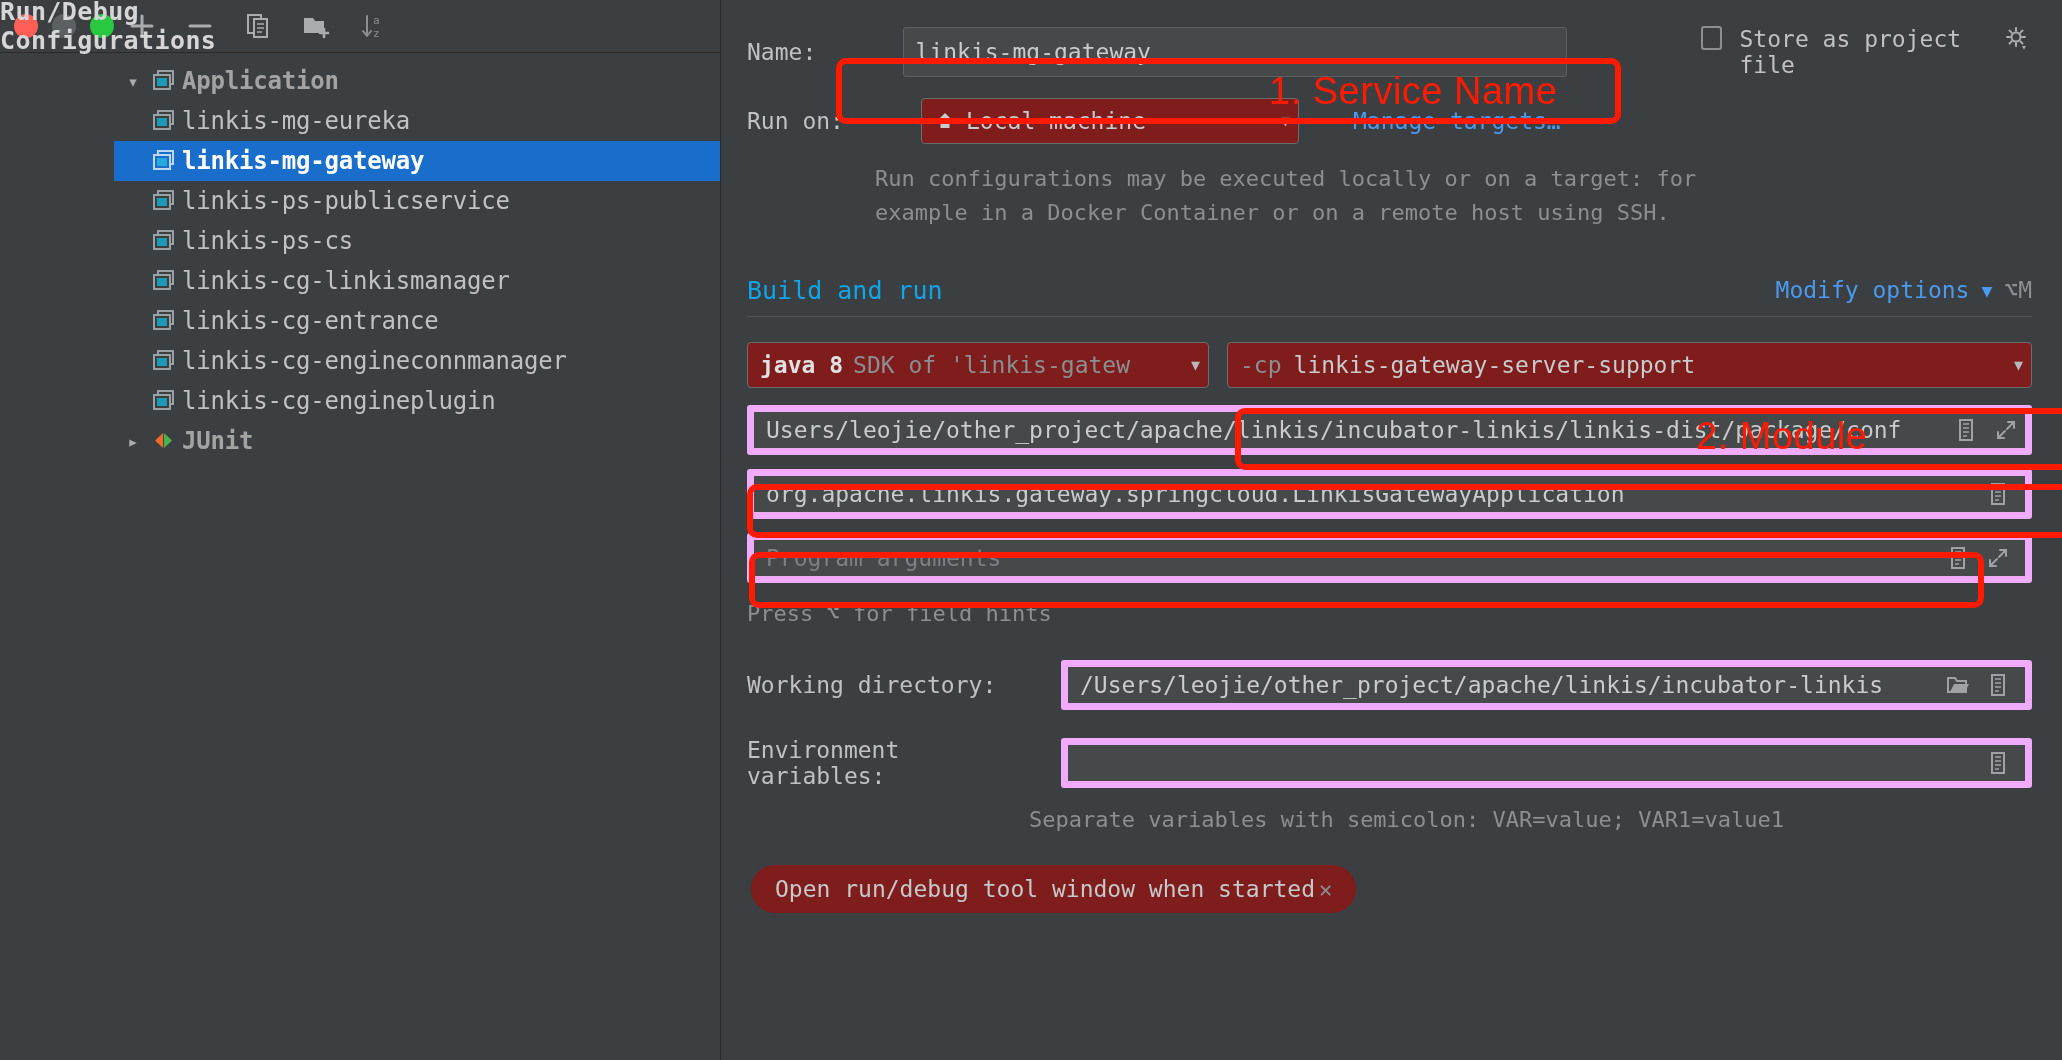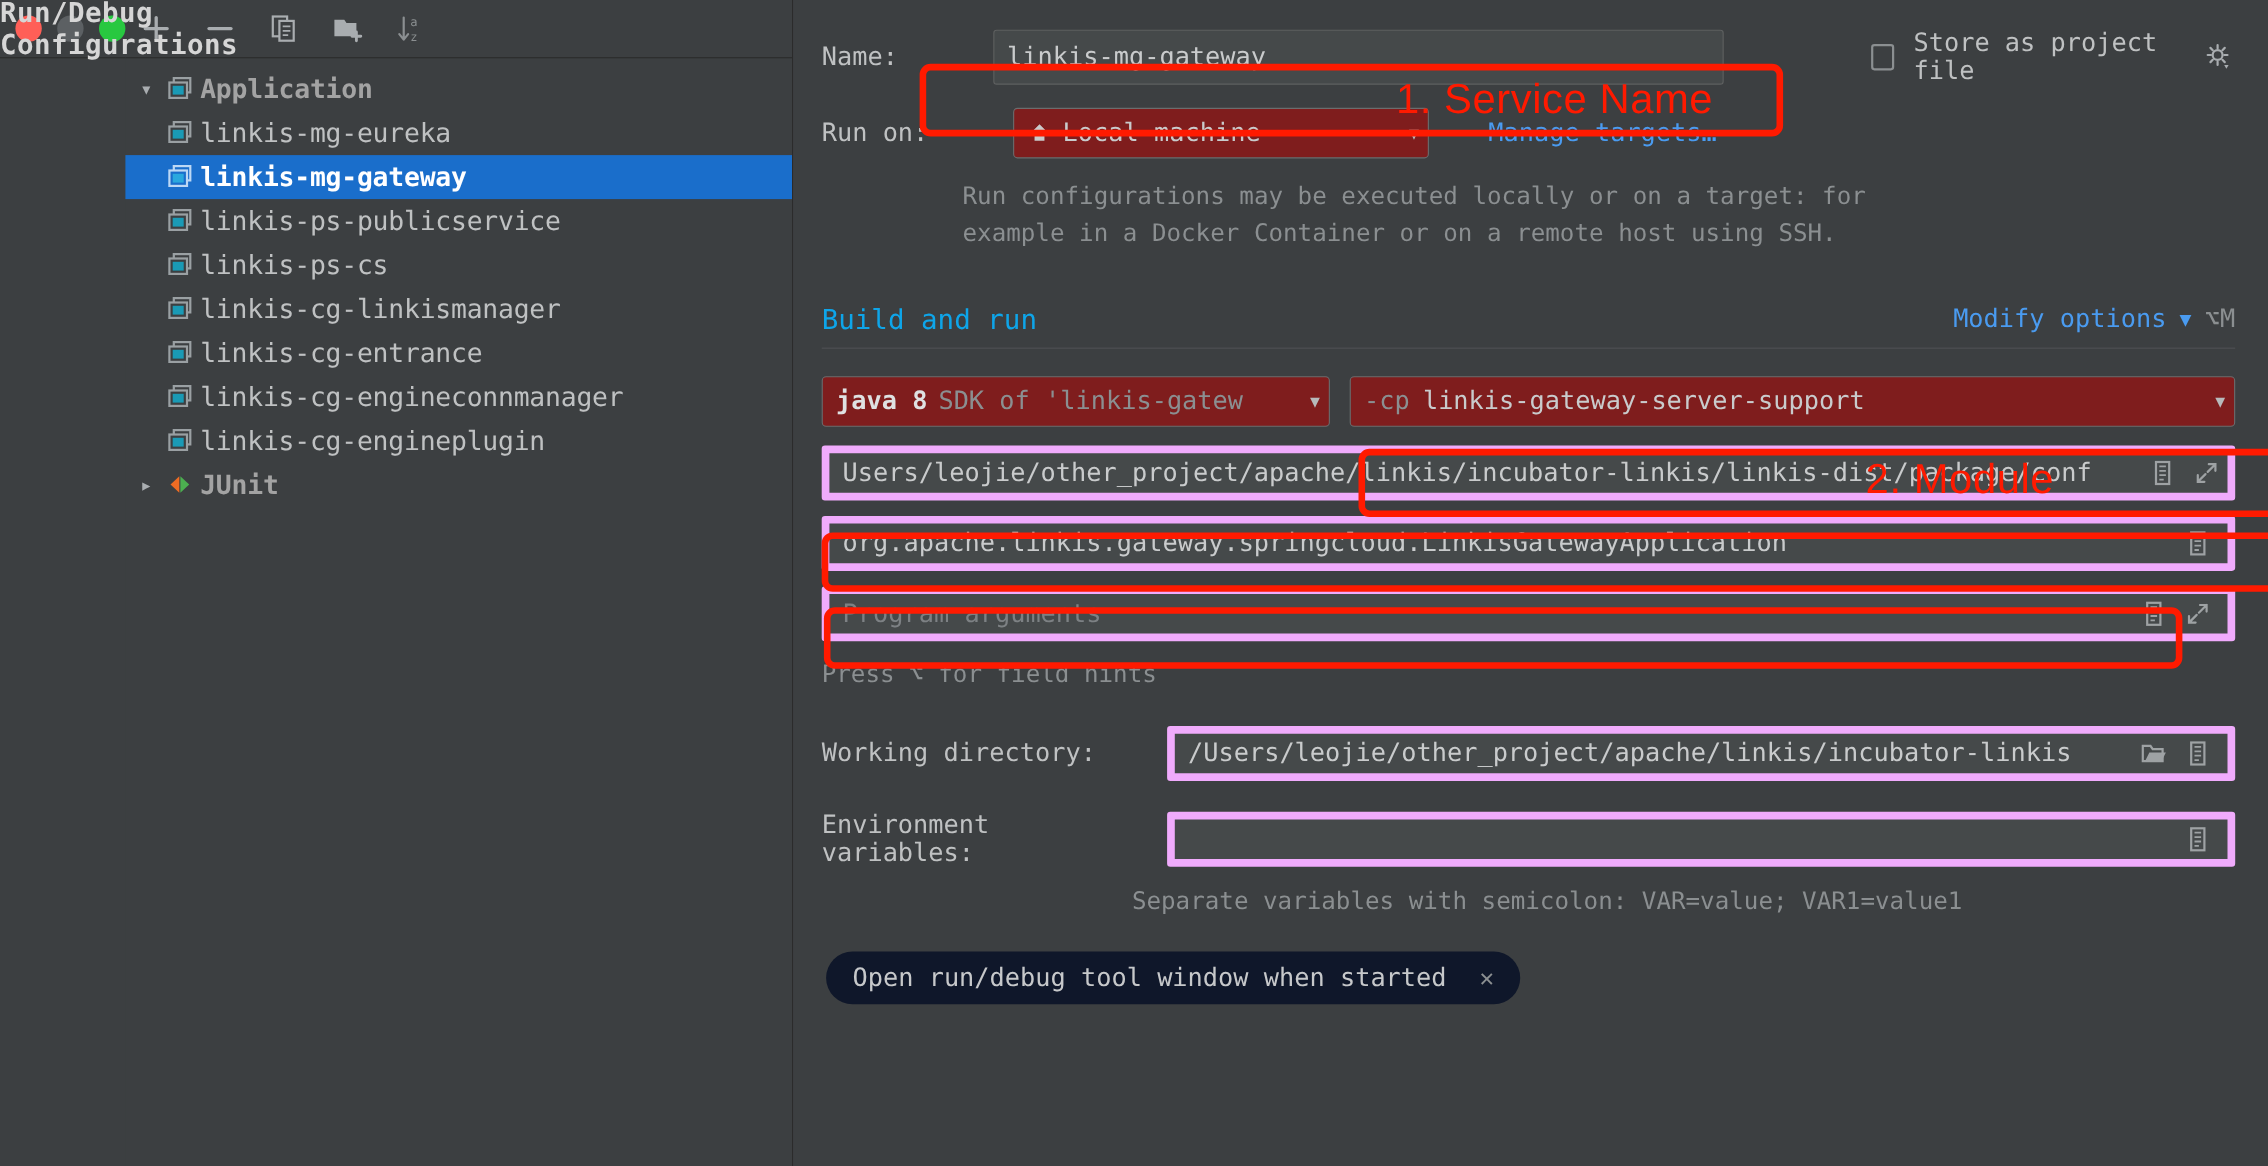--- a/index.html
+++ b/index.html
@@ -177,22 +177,22 @@
     font-family: "Liberation Sans", sans-serif;
     font-size: 38px;
     font-weight: 400;
     white-space: nowrap;
     letter-spacing: .5px;
   }
 
   .chip {
     display: inline-flex;
     align-items: center;
-    gap: 30px;
-    background: #0f172a;
+    gap: 4px;
+    background: #7f1d1d;
     border-radius: 24px;
     height: 48px;
     padding: 0 24px;
     font-size: 23px;
     color: #c6c8ca;
   }
   .chip-x { color: #8b8f91; font-size: 22px; }
 
   .checkbox {
     width: 24px; height: 24px;
@@ -377,21 +377,21 @@
       </div>
     </div>
 
     <div class="right-panel">
       <div class="form">
 
         <div class="row" style="height:60px;">
           <div class="lbl" style="width:142px;">Name:</div>
           <div class="field" style="width:760px;height:50px;">linkis-mg-gateway</div>
           <div style="width:80px;"></div>
-          <div style="display:flex;align-items:center;gap:18px;">
+          <div style="display:flex;align-items:flex-start;gap:18px;">
             <div class="checkbox"></div>
             <div class="lbl">Store as project file</div>
             <div class="icon-btn">
               <svg width="26" height="26" viewBox="0 0 26 26">
                 <circle cx="12" cy="11" r="4.5" fill="none" stroke="#a9adb0" stroke-width="2"></circle>
                 <path d="M12 2 V5 M12 17 V20 M3 11 H6 M18 11 H21 M5.5 4.5 L7.6 6.6 M16.4 15.4 L18.5 17.5 M18.5 4.5 L16.4 6.6 M7.6 15.4 L5.5 17.5" stroke="#a9adb0" stroke-width="2" stroke-linecap="round"></path>
                 <path d="M18 20 L22 20 L20 23.5 Z" fill="#a9adb0"></path>
               </svg>
             </div>
           </div>

